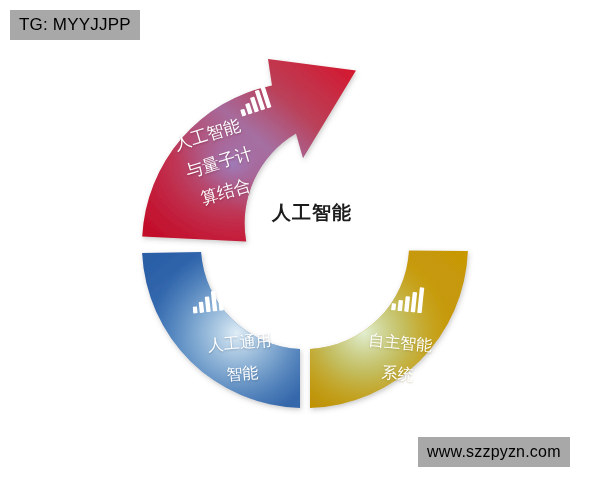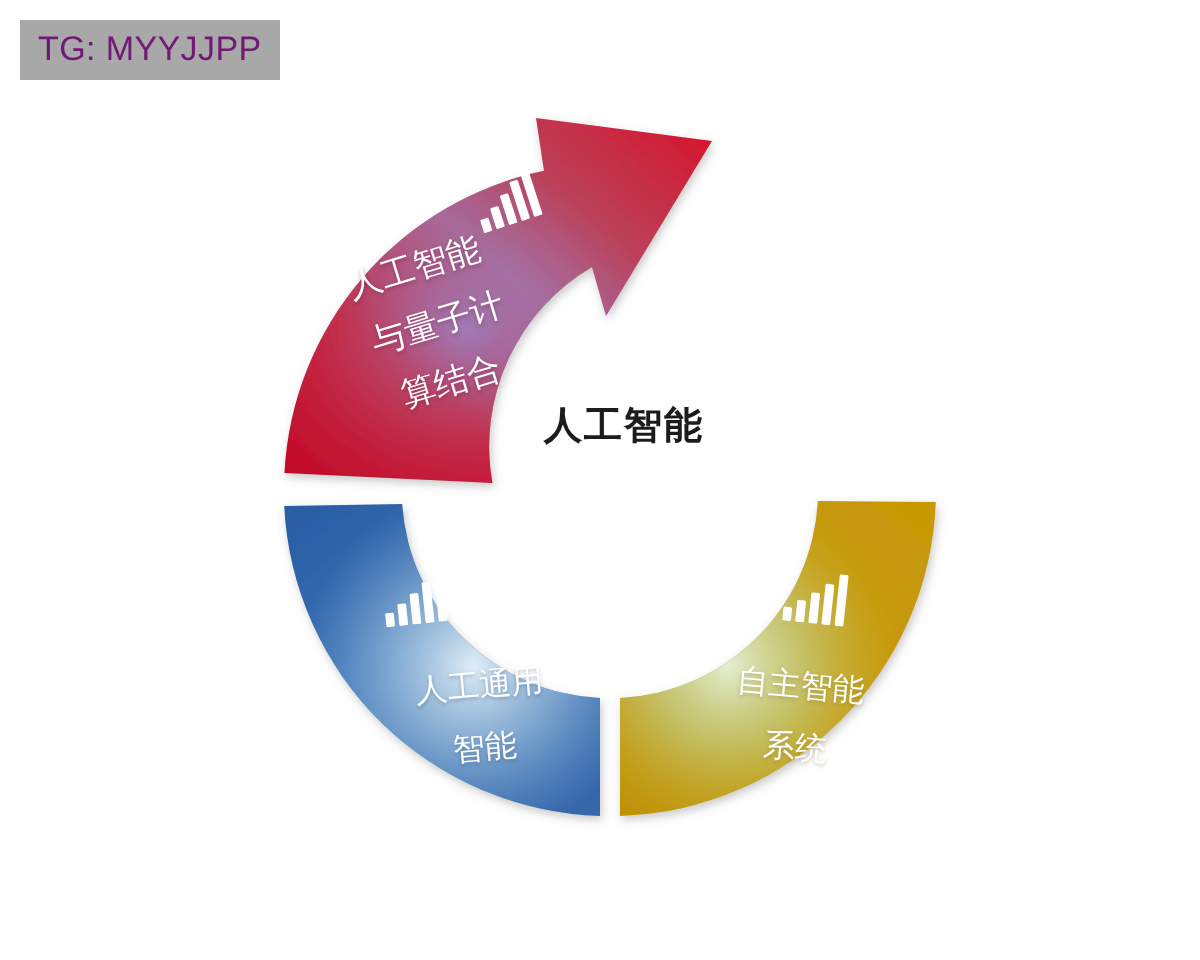--- a/index.html
+++ b/index.html
@@ -30,21 +30,21 @@
     top: 0;
     width: 600px;
     height: 480px;
     display: block;
   }
 
   
   .watermark {
     position: absolute;
     background: #a8a8a8;
-    color: #701a75;
+    color: #000000;
     font-size: 17px;
     line-height: 28px;
     letter-spacing: 0.2px;
     padding: 1px 9px 1px 9px;
     white-space: nowrap;
     font-family: "Liberation Sans", "DejaVu Sans", sans-serif;
   }
   #watermark-top {
     left: 10px;
     top: 10px;
@@ -273,14 +273,15 @@
   </div>
 
   <div class="seg-label" id="label-gold">
     <span class="ln">自主智能</span>
     <span class="ln">系统</span>
   </div>
 
   <div id="center-title">人工智能</div>
 
   <div class="watermark" id="watermark-top">TG: MYYJJPP</div>
+  <div class="watermark" id="watermark-bottom">www.szzpyzn.com</div>
 
 </div>
 
 </body></html>

